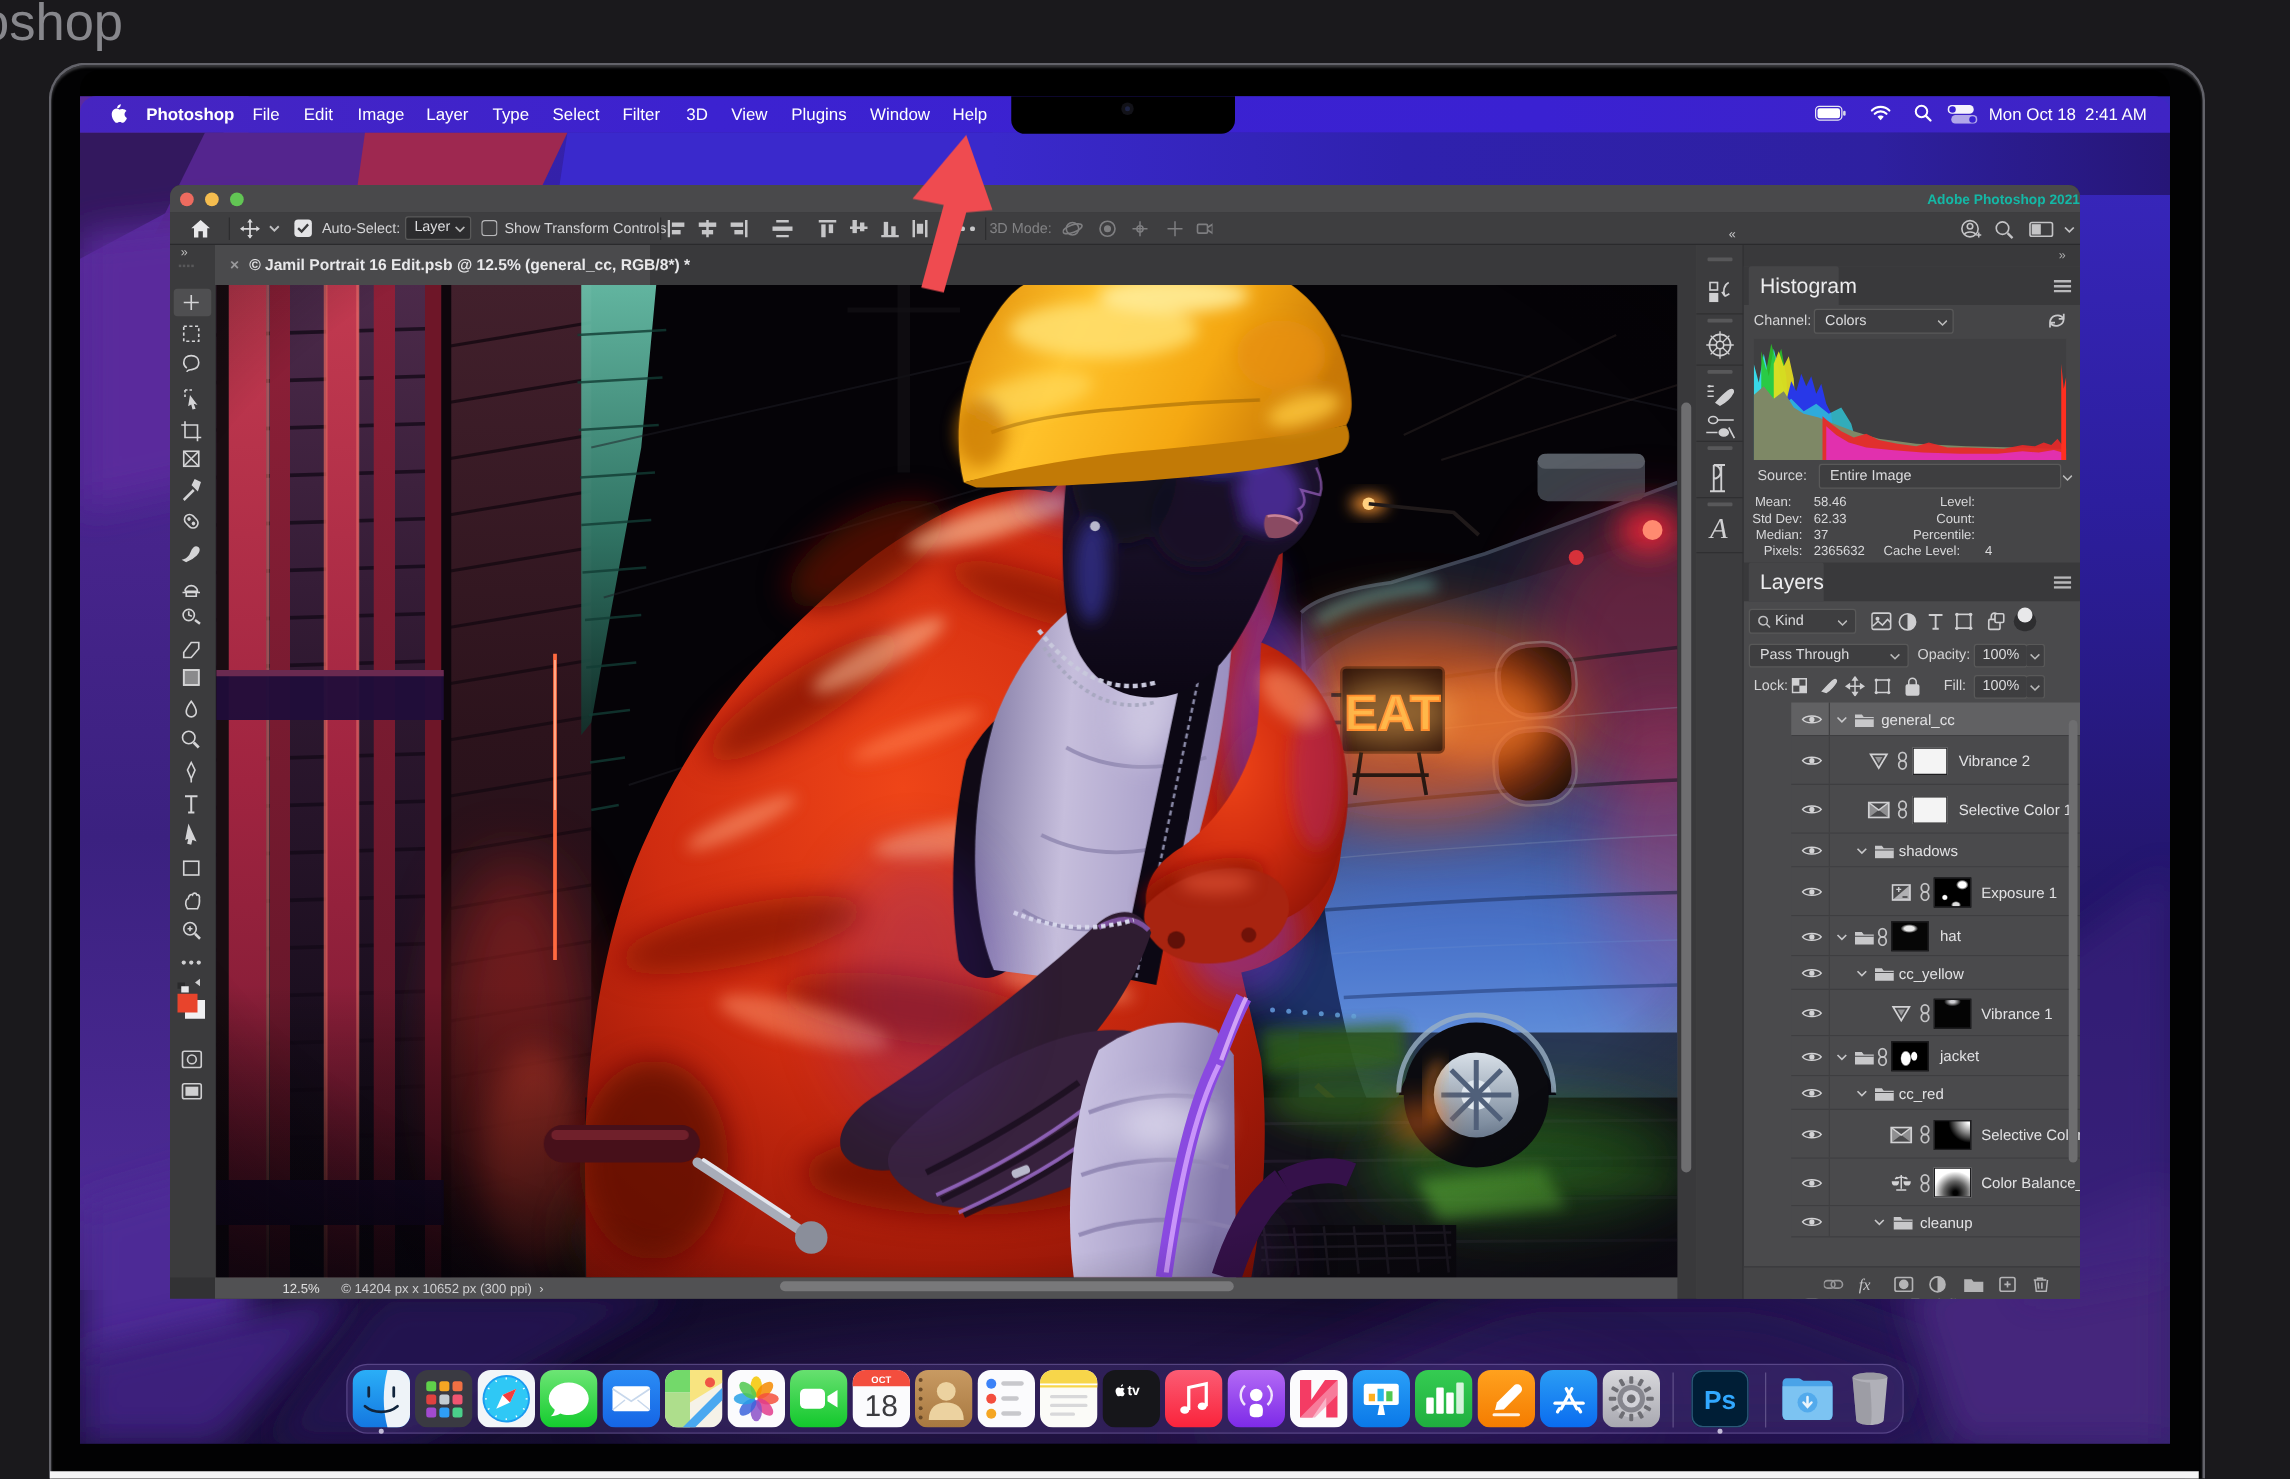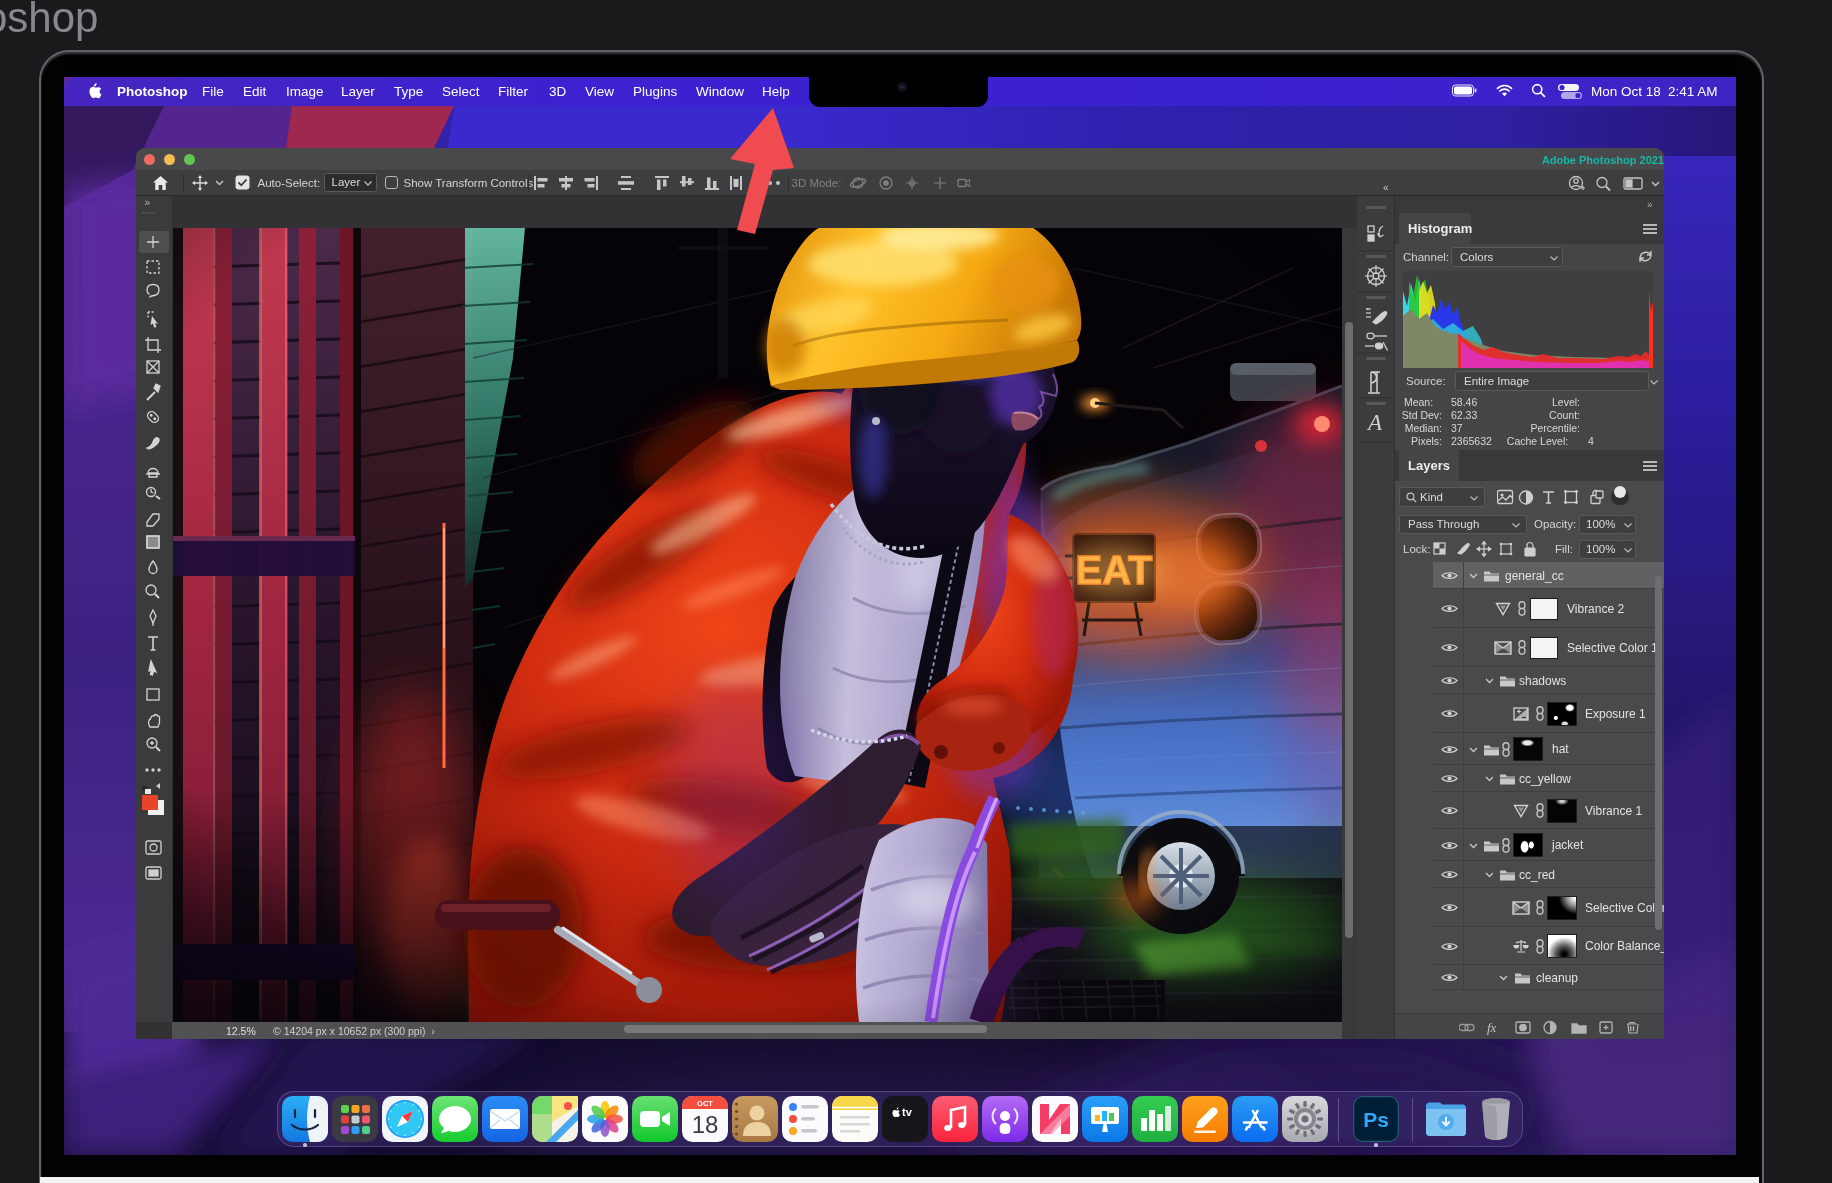--- a/index.html
+++ b/index.html
@@ -42,22 +42,22 @@
   #toolhdr { left:0px; top:48px; width:36.5px; height:32px; background:#3b3b3d; color:#bbb; }
   #toolscol { left:0px; top:80px; width:36.5px; height:794px; background:#3b3b3d; }
   #cvgap { left:1206.5px; top:80px; width:15px; height:811px; background:#39393b; }
   #vscroll { left:3px; top:94px; width:8px; height:616px; background:#6e6e70; border-radius:4px; }
   #statusbar { left:36.5px; top:874px; width:1170px; height:17px; background:#515153;
     color:#e0e0e0; font-size:10.5px; }
   #hscroll { left:452px; top:3px; width:363px; height:8px; background:#78787a; border-radius:4px; }
   #rightpanel { left:1221.5px; top:48px; width:307px; height:843px; background:#454547; font-size:12px; }
   #iconstrip { left:0; top:0; width:38px; height:843px; background:#3c3c3e; border-right:1px solid #2e2e30; }
   #phdr { left:38px; top:0; width:269px; height:17px; background:#39393b; color:#aaa; }
-  .ptab { position:absolute; top:0; height:31px; background:#454547; color:#ececee; font-weight:700;
-    font-size:13px; line-height:32px; border-radius:2px 2px 0 0; }
+  .ptab { position:absolute; top:0; height:31px; background:#454547; color:#ececee; font-weight:400;
+    font-size:17px; line-height:32px; border-radius:2px 2px 0 0; }
   .combo { position:absolute; background:#3e3e40; border:1px solid #595959; border-radius:2.5px;
     color:#dcdcde; font-size:11.5px; }
   .lrow { position:absolute; left:38px; width:269px; background:#4a4a4c; border-bottom:1px solid #3e3e40;
     color:#e2e2e4; font-size:12px; }
   .eye { position:absolute; left:8px; width:17px; height:11px; }
   .lsep { position:absolute; left:30px; top:0; width:1px; height:100%; background:#404042; }
   .thumb { position:absolute; border:1px solid #1e1e20; }
   .ltext { position:absolute; white-space:nowrap; }
   #dock { left:213px; top:1035px; width:1246px; height:56px; background:rgba(68,50,120,0.42);
     border:1px solid rgba(160,140,210,0.35); border-radius:17px; }
@@ -289,20 +289,23 @@
             <rect x="56" y="3" width="18" height="11" rx="1.5"></rect>
               <rect x="58" y="5" width="6" height="7" fill="#c4c4c6"></rect>
             <path d="M 84,7 l3.5 3.5 l3.5 -3.5" stroke-width="1.4"></path>
           </g>
         </svg>
       </div>
       <div id="toolhdr" class="abs">
           <span style="position:absolute;left:9px;top:1px;font-size:10px;letter-spacing:1px">»</span>
           <span style="position:absolute;left:7px;top:12px;color:#58585a;font-size:8px;letter-spacing:0.5px">▪▪▪▪</span>
         </div>
+      <div id="tabbar" class="abs">
+          <div id="tab1" class="abs"><span style="color:#9a9a9c;margin:0 8px 0 12px">×</span>© Jamil Portrait 16 Edit.psb @ 12.5% (general_cc, RGB/8*) *</div>
+        </div>
       <div id="toolscol" class="abs">
         <svg width="36" height="794" viewBox="0 0 36 794">
           <rect x="3" y="3" width="30" height="22" rx="3" fill="#4f4f51"></rect>
           <g stroke="#d4d4d6" stroke-width="1.3" fill="none">
             <g>
                 <line x1="17" y1="8" x2="17" y2="20"></line>
                 <line x1="11" y1="14" x2="23" y2="14"></line>
               </g>
             <rect x="11" y="33" width="12" height="12" stroke-dasharray="2.5 2"></rect>
             <path d="M11 62 C11 58.5 13.5 56.5 17 56.5 C20.5 56.5 23 58.5 23 62 C23 65 21 67 18 67.5 C16 68 14 67.5 13.5 69.5 M13.5 66.5 C12 65.5 11 64 11 62"></path>

